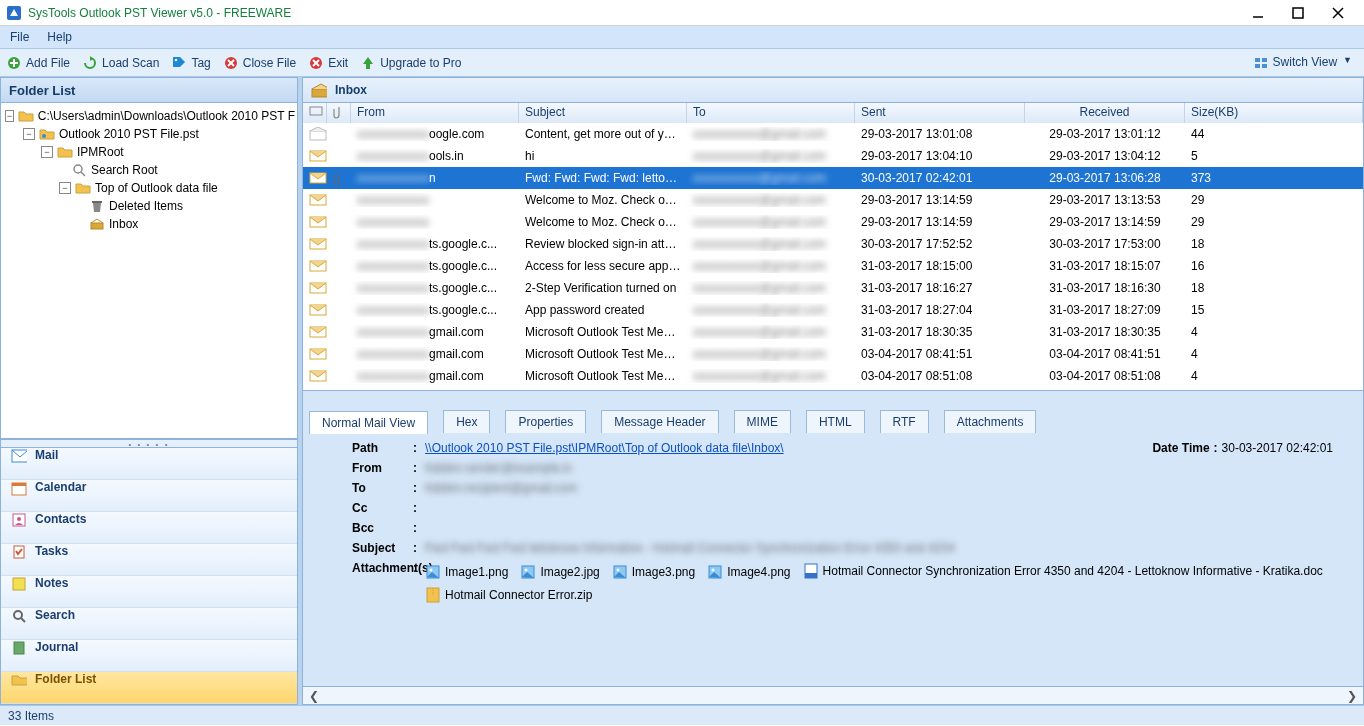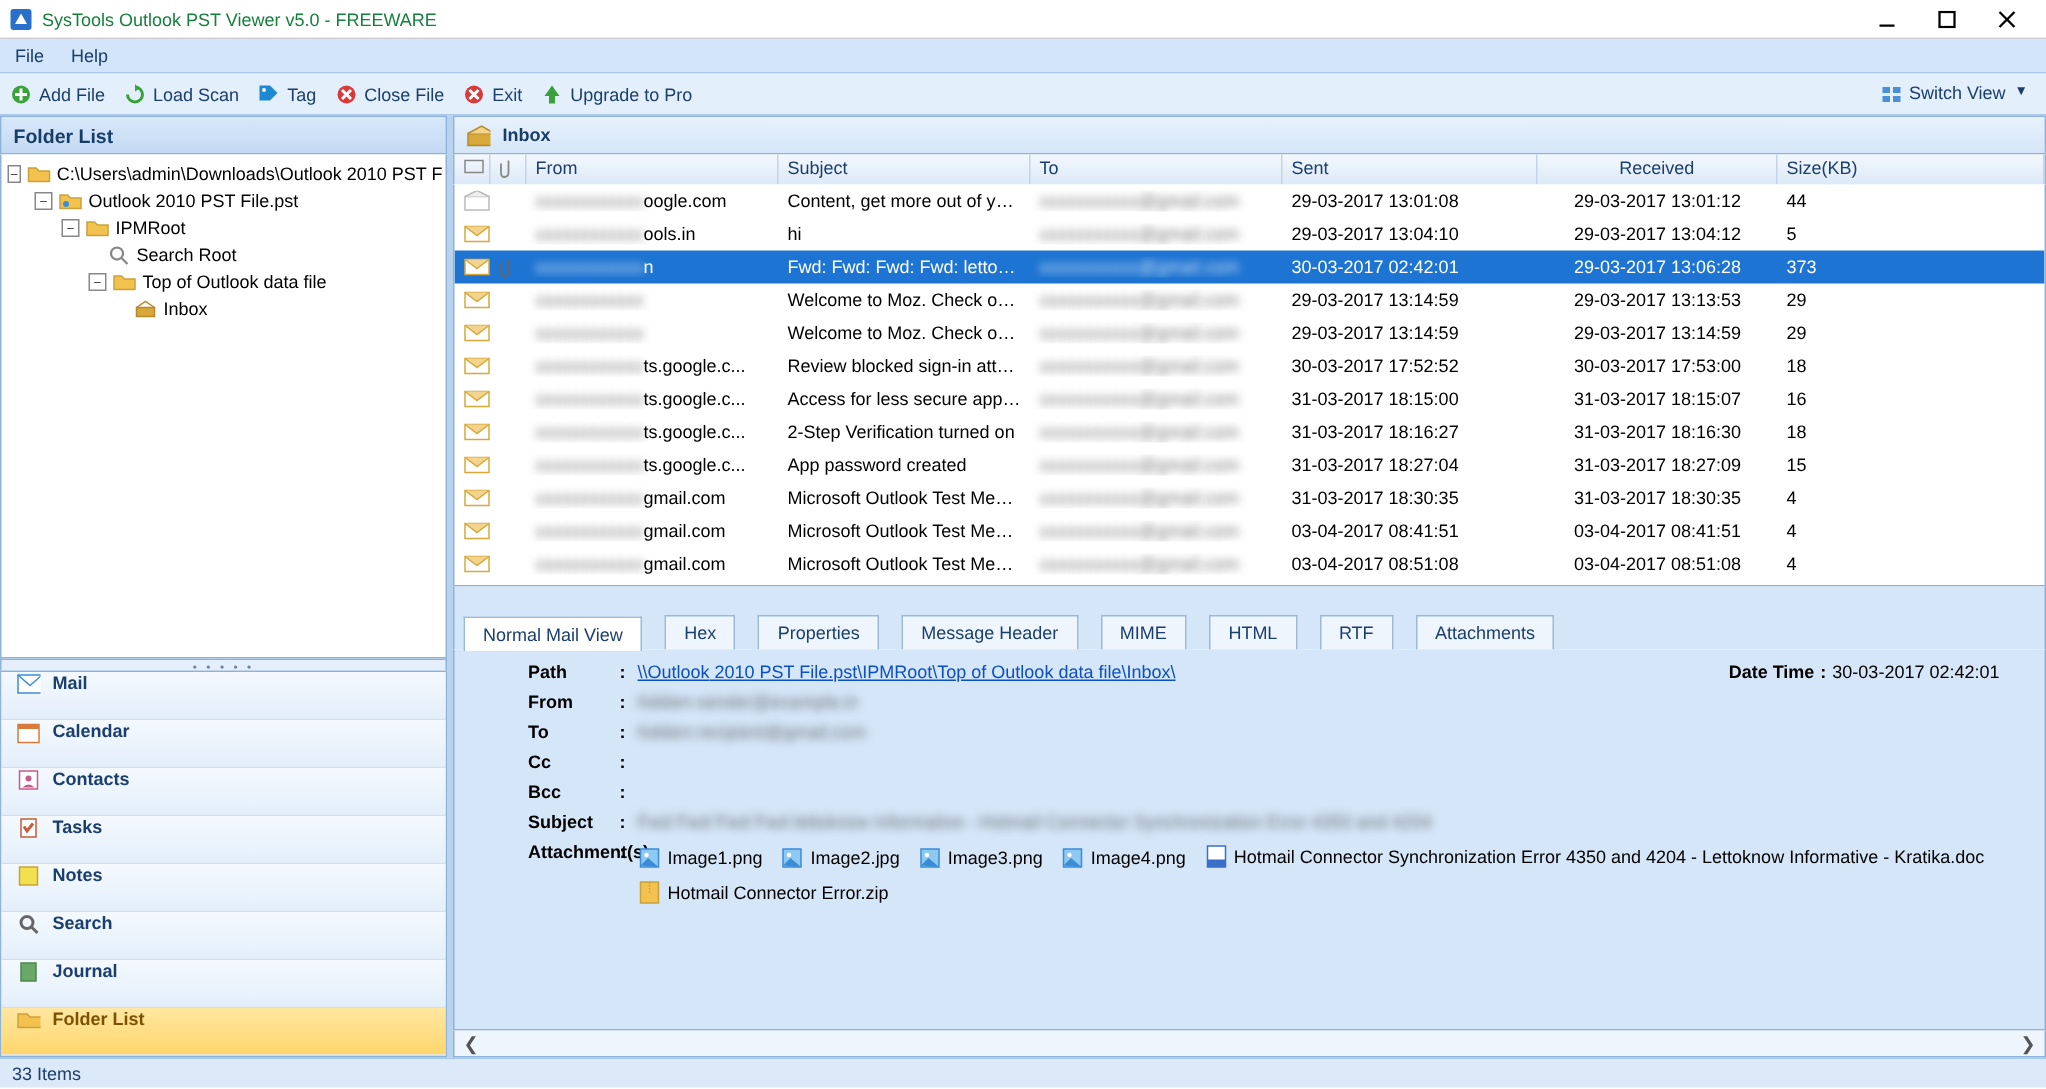--- a/index.html
+++ b/index.html
@@ -200,20 +200,29 @@
         <span>Search Root</span>
       </div>
       <div class="node" style="padding-left:56px">
         <span class="toggle">−</span>
         <span class="icon">
             <svg width="16" height="14">
               <path d="M1 3 L6 3 L8 5 L15 5 L15 12 L1 12 Z" fill="#f2c14e" stroke="#caa23a"></path>
             </svg>
           </span>
         <span>Top of Outlook data file</span>
+      </div>
+      <div class="node" style="padding-left:86px">
+        <span class="icon">
+            <svg width="14" height="14">
+              <path d="M3 4 L11 4 L10 13 L4 13 Z" fill="#888"></path>
+              <rect x="2" y="2" width="10" height="2" fill="#666"></rect>
+            </svg>
+          </span>
+        <span>Deleted Items</span>
       </div>
       <div class="node" style="padding-left:86px">
         <span class="icon">
             <svg width="14" height="14">
               <rect x="1" y="6" width="12" height="6" fill="#d8a93a" stroke="#b8892a"></rect>
               <path d="M1 6 L7 2 L13 6" fill="none" stroke="#b8892a"></path>
             </svg>
           </span>
         <span>Inbox</span>
       </div>

